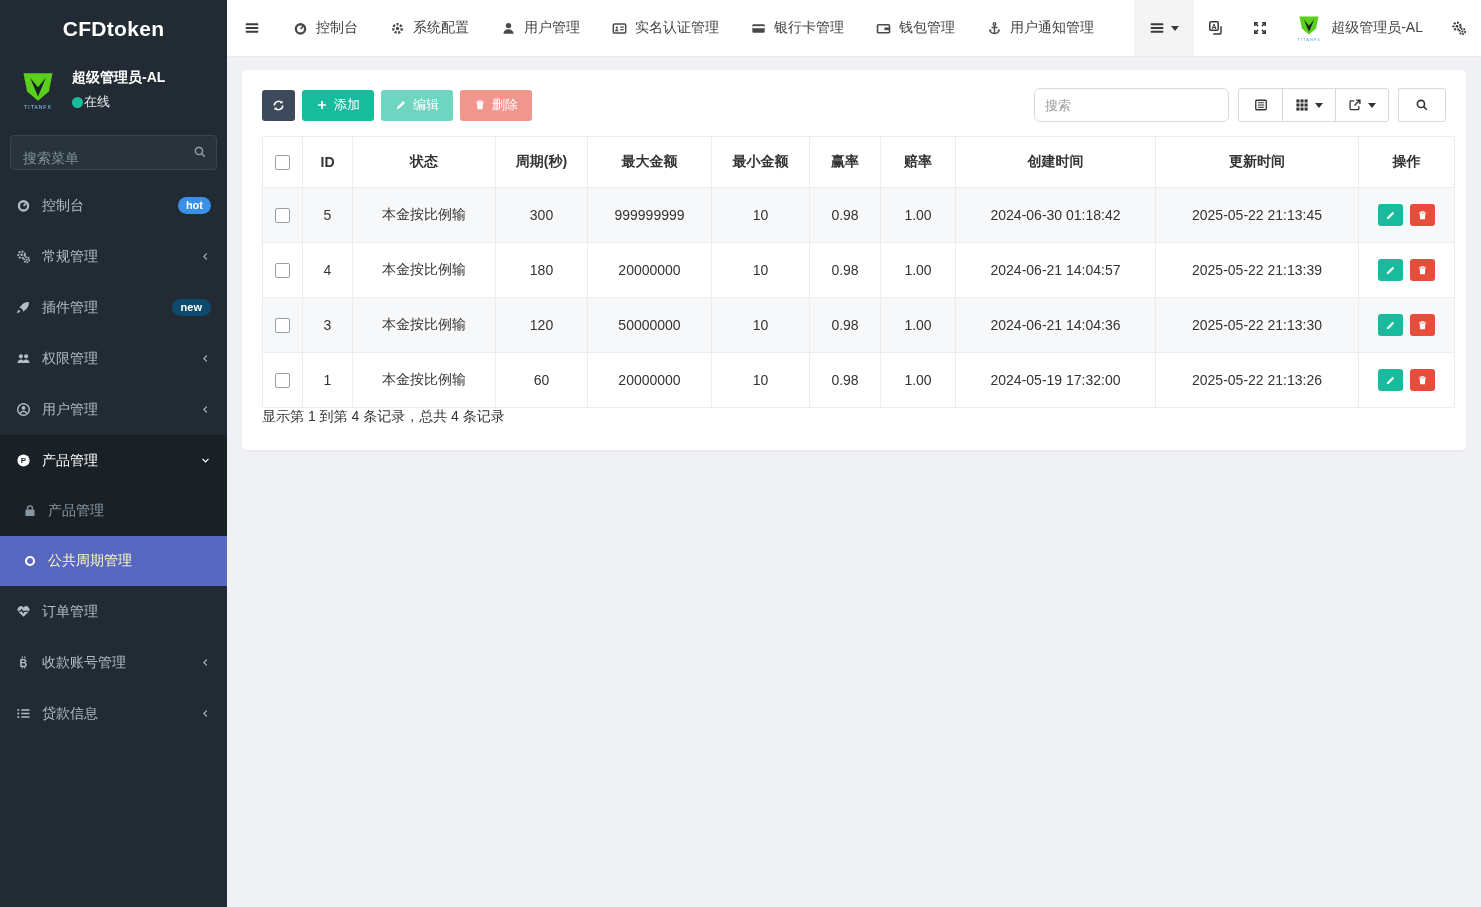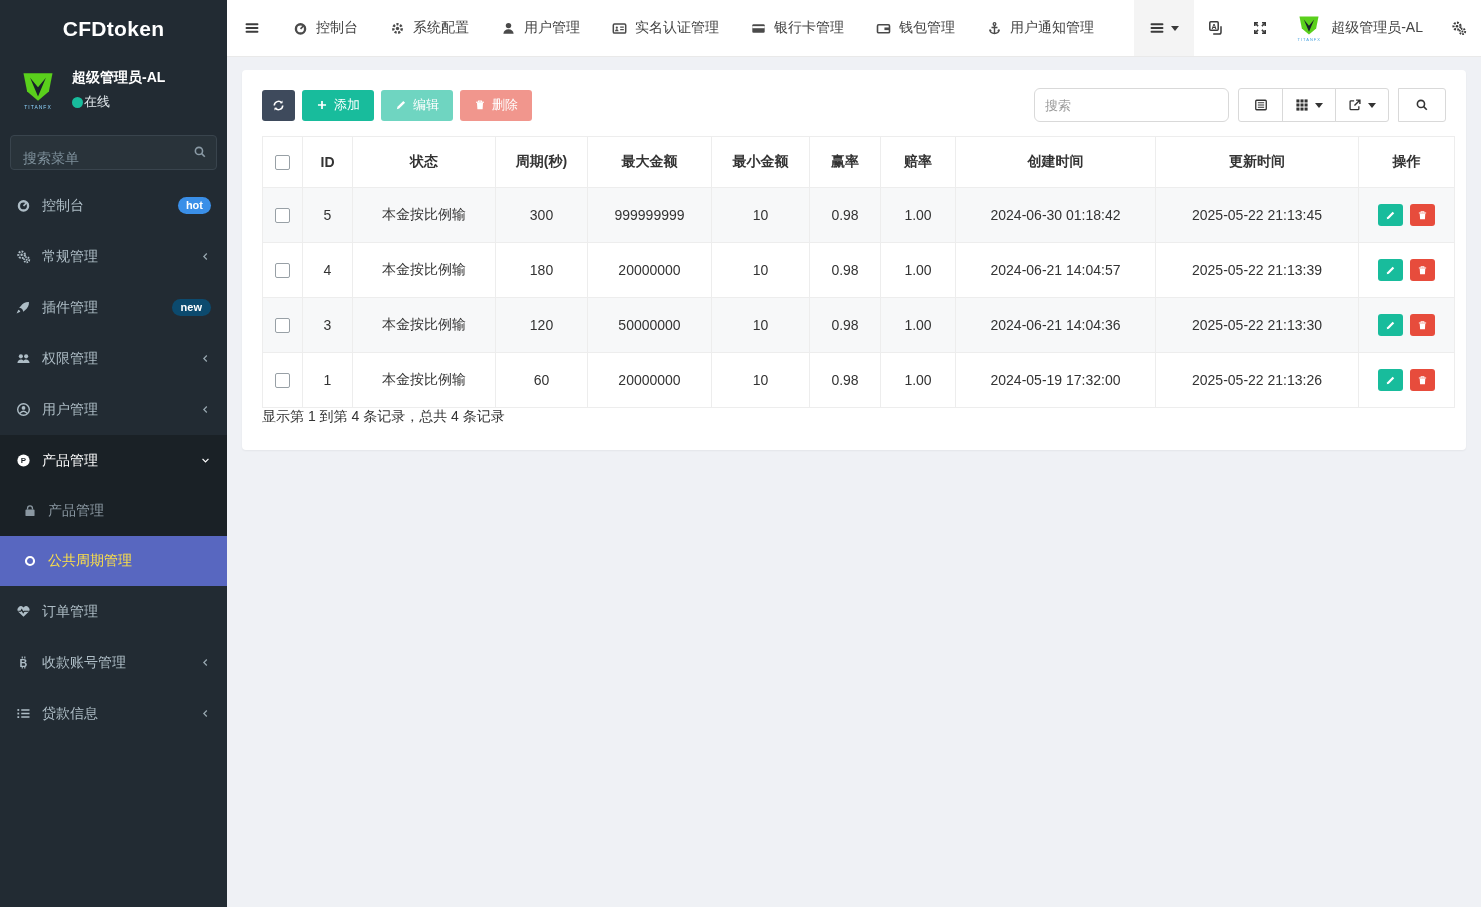--- a/index.html
+++ b/index.html
@@ -31,21 +31,21 @@
   .m-right { margin-left: auto; display: flex; align-items: center; }
   .badge { color: #fff; font-size: 11px; font-weight: bold; padding: 3px 8px; border-radius: 9px; line-height: 1; }
   .badge-hot { background: #3a8fe8; }
   .badge-new { background: #0c4a6e; border-radius: 10px; padding: 3px 9px; }
   .chev { width: 11px; height: 11px; color: #97a6af; }
   .group-expanded { background: #1a2126; }
   .m-parent { color: #fff; }
   .m-parent .m-ic { color: #fff; }
   .m-sub { height: 50px; padding-left: 23px; color: #8a97a1; }
   .m-sub .m-ic { width: 14px; height: 14px; color: #8a97a1; }
-  .m-sub.active { background: #5867c0; color: #fde047; }
+  .m-sub.active { background: #5867c0; color: #fef9c3; }
   .m-sub.active .m-ic { color: #fff; }
 
   
   .navbar { position: absolute; left: 227px; right: 0; top: 0; height: 57px; background: #fff; border-bottom: 1px solid #e9e9e9; display: flex; align-items: center; z-index: 5; }
   .nav-toggle { padding: 0 17px; height: 100%; display: flex; align-items: center; color: #3c3c3c; cursor: pointer; }
   .nav-toggle .ic { width: 16px; height: 16px; }
   .nav-item { display: flex; align-items: center; gap: 8px; padding: 0 16px; height: 100%; color: #444; font-size: 14px; cursor: pointer; white-space: nowrap; }
   .nav-item .ic { width: 15px; height: 15px; color: #4a4a4a; }
   .nav-right { margin-left: auto; display: flex; align-items: center; height: 100%; }
   .nav-ib { display: flex; align-items: center; justify-content: center; gap: 6px; height: 100%; padding: 0 14px; color: #3a3a3a; cursor: pointer; }

